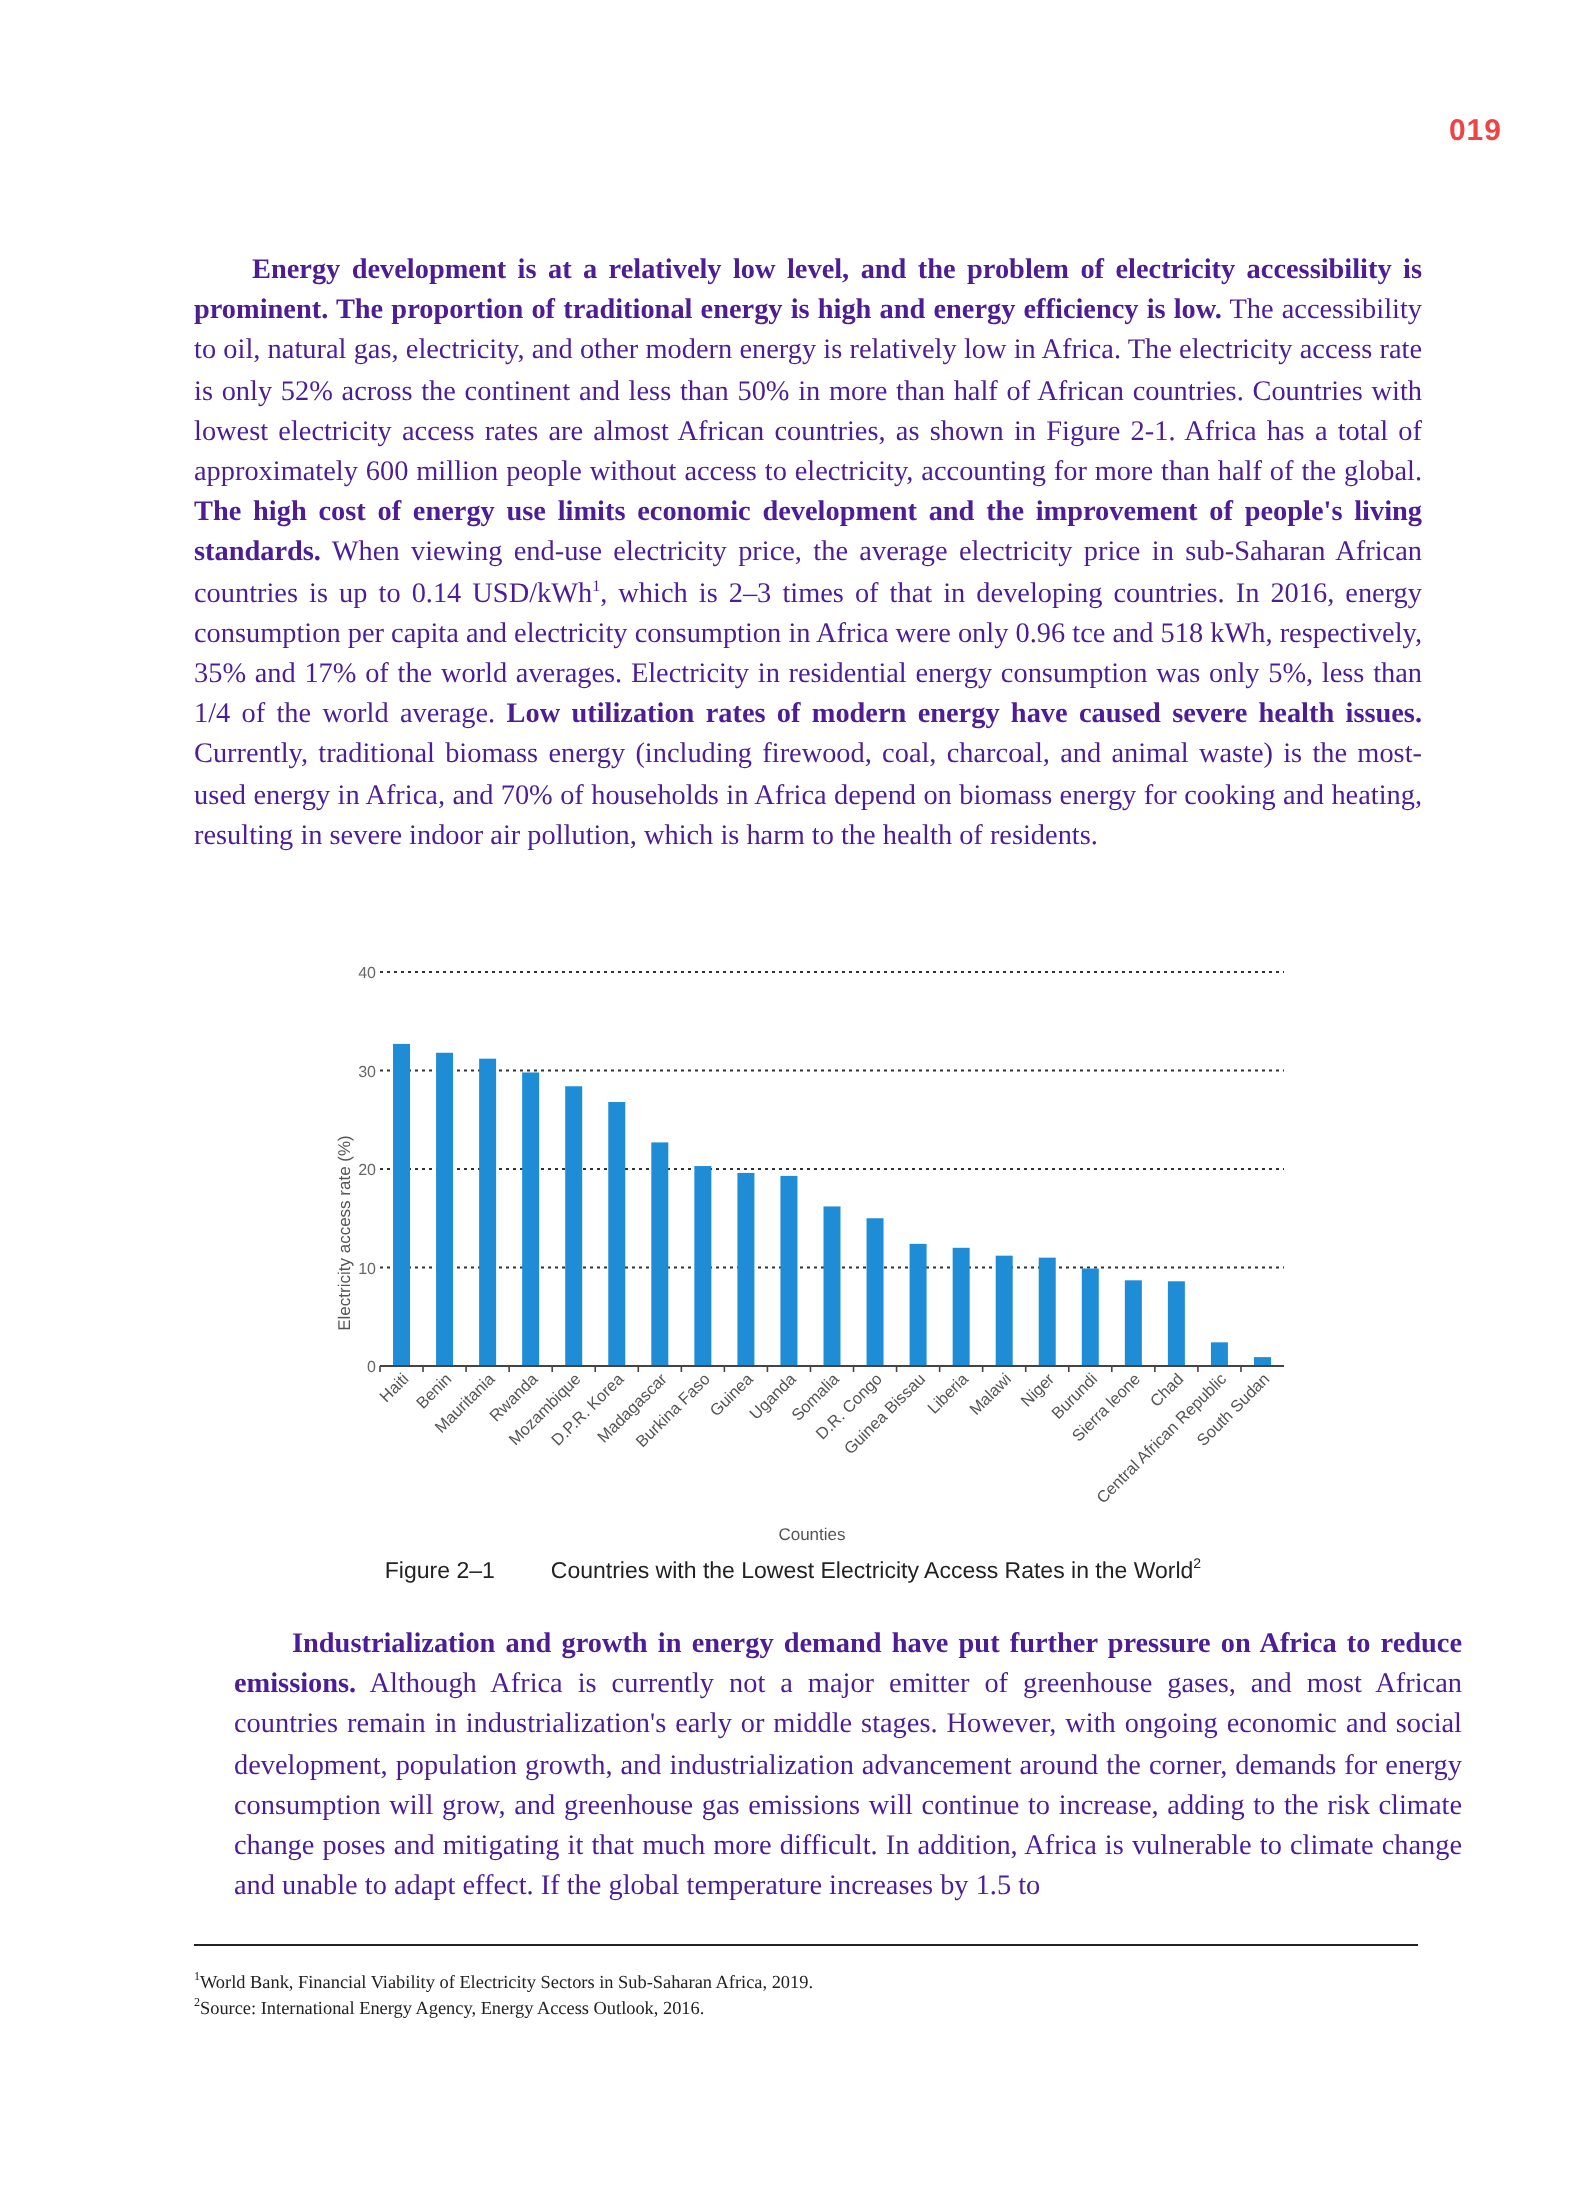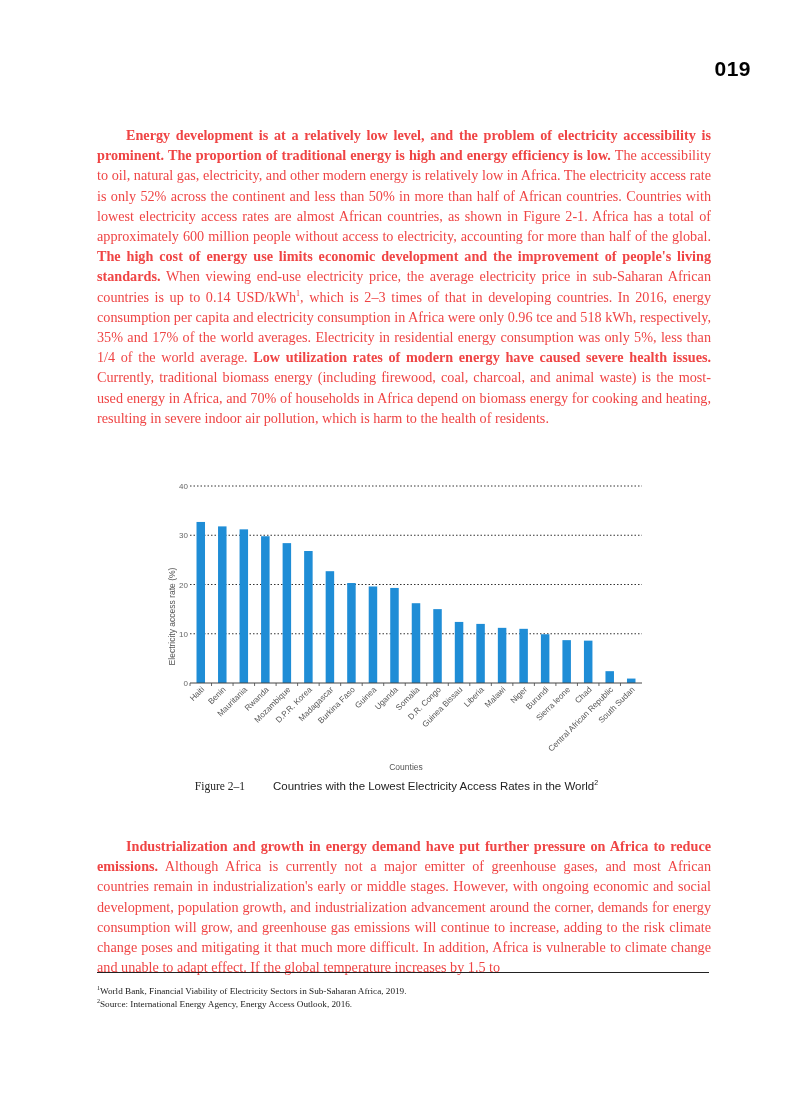--- a/index.html
+++ b/index.html
@@ -1,39 +1,39 @@
 <!DOCTYPE html>
 <html><head>
 <meta charset="utf-8">
 <style>
   html, body { margin: 0; padding: 0; background: #ffffff; }
   body { width: 793px; height: 1100px; position: relative; overflow: hidden; }
   .page-number {
     position: absolute; top: 57px; right: 42px;
     font-family: "Liberation Sans", sans-serif; font-weight: bold;
-    font-size: 21px; color: #000000; letter-spacing: 0.5px;
+    font-size: 15px; color: #ef4444; letter-spacing: 0.5px;
   }
   .body-text {
     position: absolute; left: 97px; width: 614px;
     font-family: "Liberation Serif", serif; font-size: 14.2px;
-    line-height: 20.2px; color: #ef4444; text-align: justify;
+    line-height: 20.2px; color: #4c1d95; text-align: justify;
   }
   .body-text p { margin: 0; text-indent: 29px; }
   .body-text b { font-weight: bold; }
   #para1 { top: 125px; }
-  #para2 { top: 836px; }
+  #para2 { top: 812px; margin-left: 20px; }
   sup { font-size: 8px; line-height: 0; vertical-align: super; }
 
   .chart-wrap { position: absolute; left: 160px; top: 478px; width: 490px; height: 300px; }
   .chart-wrap svg { position: absolute; left: 0; top: 0; }
   .caption {
     position: absolute; left: 0; top: 780px; width: 793px; text-align: center;
     font-family: "Liberation Sans", sans-serif; font-size: 11.5px; color: #222;
   }
-  .caption .fig-num { margin-right: 28px; font-family: Liberation Serif, serif; }
+  .caption .fig-num { margin-right: 28px; }
   .caption sup { font-size: 7px; }
 
   .footnote-rule {
     position: absolute; left: 97px; top: 972px; width: 612px; height: 0;
     border-top: 1px solid #222;
   }
   .footnotes {
     position: absolute; left: 97px; top: 985px; width: 612px;
     font-family: "Liberation Serif", serif; font-size: 9.2px; line-height: 13px; color: #222;
   }

